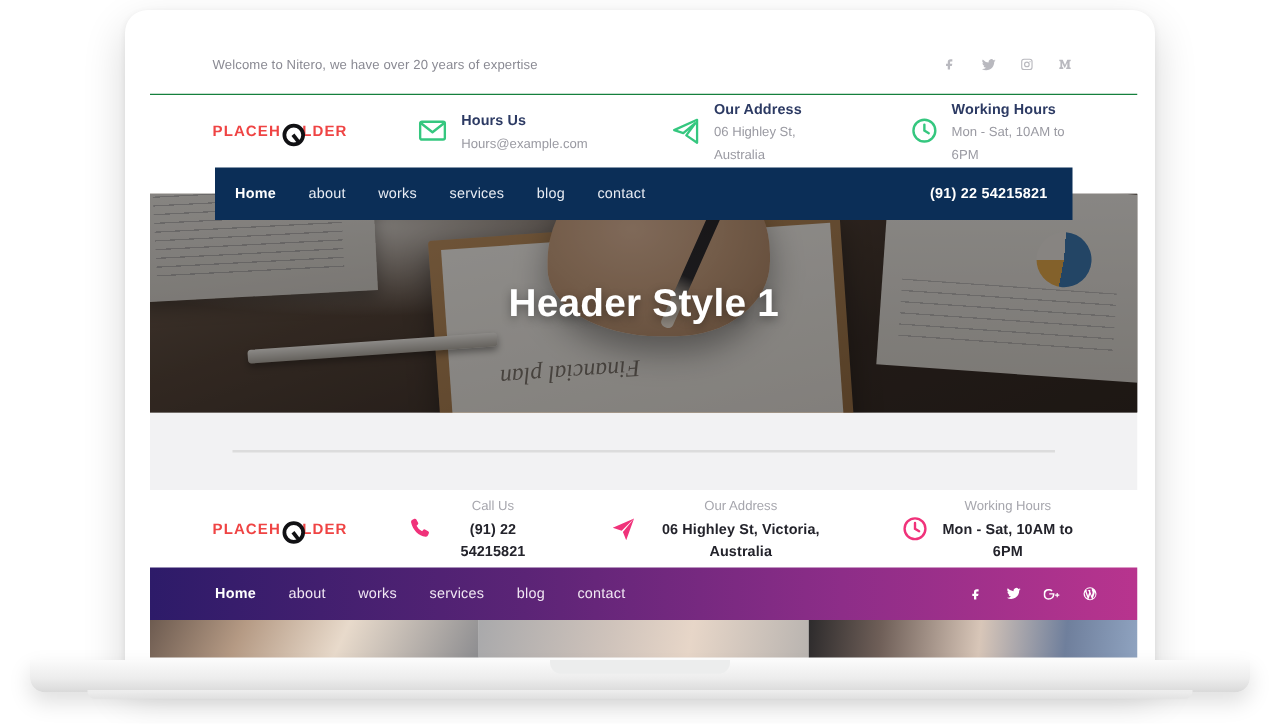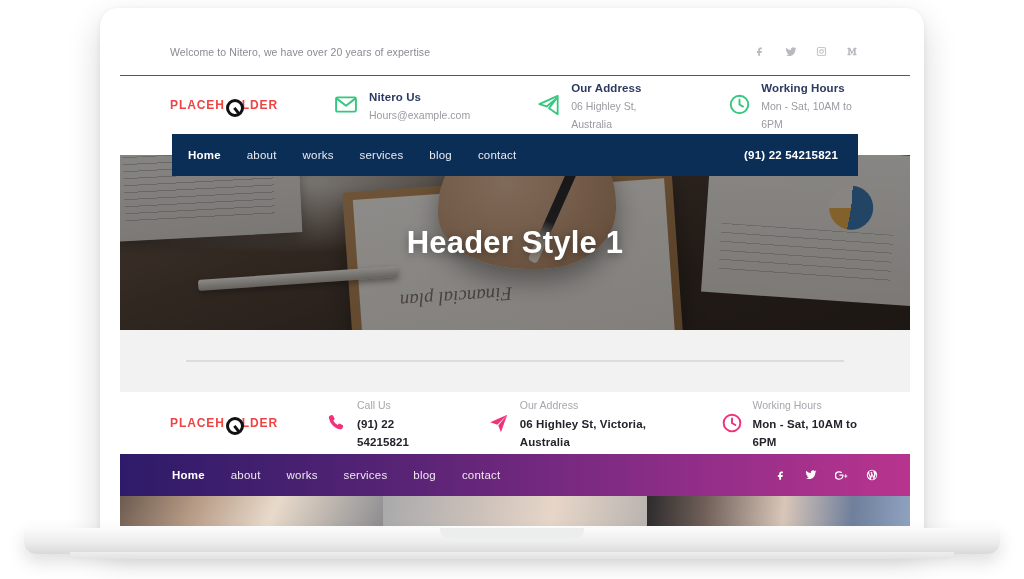--- a/index.html
+++ b/index.html
@@ -300,20 +300,21 @@
     display: flex;
     align-items: center;
     padding: 0 50px;
     background: #ffffff;
   }
   .info-items2 {
     display: flex;
     align-items: center;
     margin-left: 48px;
     gap: 56px;
+    text-align: center;
   }
   .info-item2 { display: flex; align-items: center; gap: 11px; }
   .info-label2 {
     font-size: 10.5px;
     color: #a6a6ad;
     line-height: 1.5;
   }
   .info-value2 {
     font-size: 11.5px;
     font-weight: bold;
@@ -388,21 +389,21 @@
       <div class="info-items">
 
         <div class="info-item">
           <span class="info-icon">
             <svg width="22" height="17" viewBox="0 0 24 18">
                 <rect x="1.2" y="1.2" width="21.6" height="15.6" rx="1.6" fill="none" stroke="#35c77f" stroke-width="2.1"></rect>
                 <path d="M2 2.6 12 10.4 22 2.6" fill="none" stroke="#35c77f" stroke-width="2.1" stroke-linejoin="round"></path>
               </svg>
           </span>
           <span>
-            <span class="info-title">Nitero Us</span><br>
+            <span class="info-title">Hours Us</span><br>
             <span class="info-sub">Hours@example.com</span>
           </span>
         </div>
 
         <div class="info-item">
           <span class="info-icon">
             <svg width="23" height="22" viewBox="0 0 24 24">
                 <path d="M22 2 2 11l8 2.6L20.4 5 12.6 15.6 22 22z" fill="none" stroke="#35c77f" stroke-width="2" stroke-linejoin="round"></path>
               </svg>
           </span>

